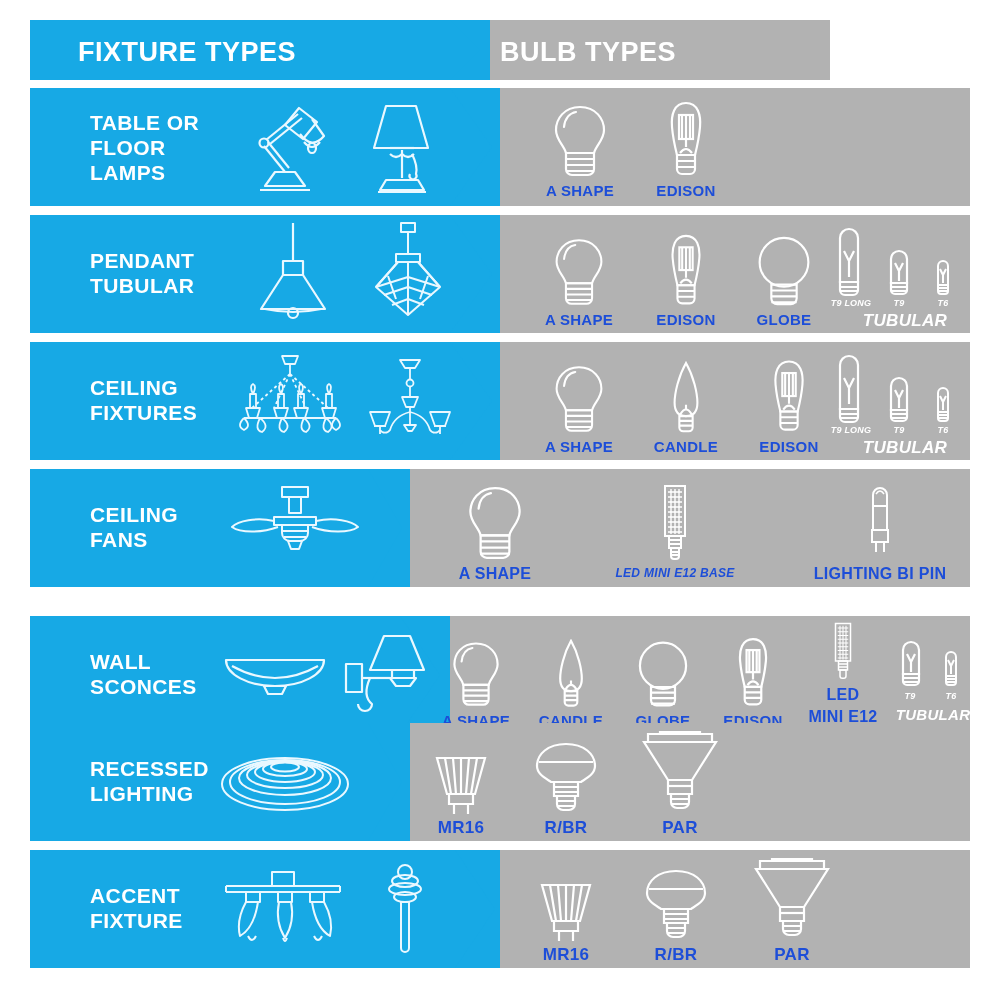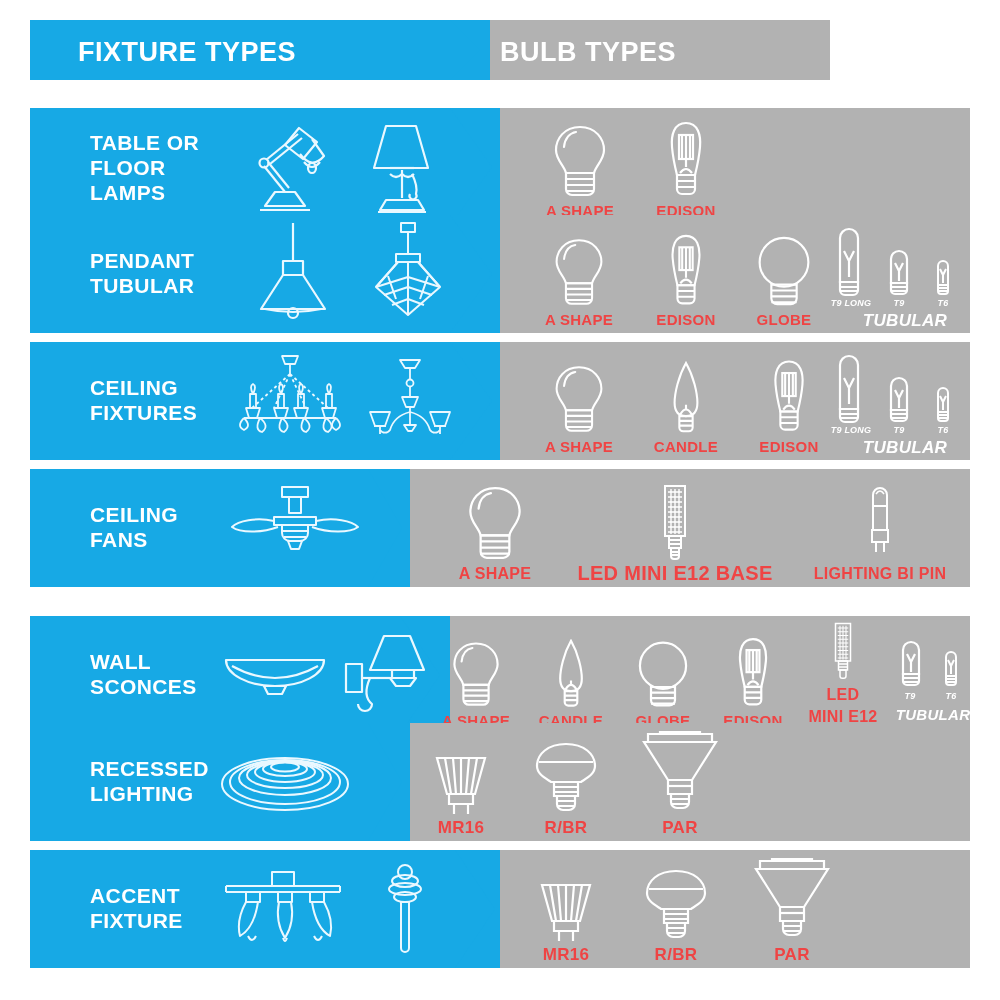--- a/index.html
+++ b/index.html
@@ -46,21 +46,21 @@
 
   .bulb-cell {
     position: absolute;
     display: flex;
     flex-direction: column;
     align-items: center;
     justify-content: flex-end;
   }
   .bulb-cell svg { display: block; }
   .bulb-name {
-    color: #ef4444;
+    color: #1d4ed8;
     font-weight: bold;
     text-align: center;
     letter-spacing: 0.3px;
     line-height: 15px;
     margin-top: 2px;
     white-space: pre-line;
   }
   .sub-name {
     color: #ffffff;
     font-weight: bold;
@@ -84,21 +84,21 @@
 
   <div class="row" style="top:20px; height:60px; width:940px;">
     <div class="gray-bar" style="left:420px; width:380px;"></div>
     <svg class="blue-arrow" style="width:460px;" viewBox="0 0 460 60" preserveAspectRatio="none">
       <polygon points="0,0 420,0 450,30 420,60 0,60" fill="#17a9e5"></polygon>
     </svg>
     <div class="hdr-title" id="hdr-bulb" style="left:470px;">BULB TYPES</div>
     <div class="hdr-title" id="hdr-fixture">FIXTURE TYPES</div>
   </div>
 
-  <div class="row" style="top:88px; height:118px; width:940px;margin-top:20px;">
+  <div class="row" style="top:88px; height:118px; width:940px;">
     <div class="gray-bar" style="left:420px; width:520px;"></div>
     <svg class="blue-arrow" style="width:470px;" viewBox="0 0 470 118" preserveAspectRatio="none">
       <polygon points="0,0 420,0 462,59 420,118 0,118" fill="#17a9e5"></polygon>
     </svg>
     <div class="fixture-label" style="left:60px; top:22px;">TABLE OR
 FLOOR
 LAMPS</div>
 
     <svg class="fixture-icon" style="left:212px; top:10px;" width="100" height="98" viewBox="0 0 100 98" fill="none" stroke="#eaf8ff" stroke-width="2.2" stroke-linejoin="round">
       <path d="M23 88 h40 l-10 -14 h-20 z"></path>
@@ -377,21 +377,21 @@
         <rect x="10" y="2" width="20" height="50"></rect>
         <g stroke-width="1.4">
           <path d="M13 8 h14 M13 13 h14 M13 18 h14 M13 23 h14 M13 28 h14 M13 33 h14 M13 38 h14 M13 43 h14 M13 48 h14"></path>
           <path d="M16 5 v45 M20 5 v45 M24 5 v45"></path>
         </g>
         <rect x="14" y="52" width="12" height="12"></rect>
         <path d="M14 56 h12 M14 60 h12"></path>
         <path d="M16 64 h8 v8 a3 3 0 0 1 -3 3 h-2 a3 3 0 0 1 -3 -3z"></path>
         <path d="M16 68 h8 M16 71 h8"></path>
       </svg>
-      <div class="bulb-name" style="font-size:20px;">LED MINI E12 BASE</div>
+      <div class="bulb-name" style="font-size:12px;font-style:italic;">LED MINI E12 BASE</div>
     </div>
 
     <div class="bulb-cell" style="left:760px; top:8px; width:180px; height:104px;">
       <svg width="34" height="80" viewBox="0 0 34 80" fill="none" stroke="#ffffff" stroke-width="2">
         <path d="M17 4 a7 7 0 0 0 -7 7 v11 h14 V11 a7 7 0 0 0 -7 -7z"></path>
         <path d="M13 10 q4 -6 8 0" stroke-width="1.4"></path>
         <rect x="10" y="22" width="14" height="24"></rect>
         <rect x="9" y="46" width="16" height="12"></rect>
         <path d="M13 58 v10 M21 58 v10"></path>
       </svg>

